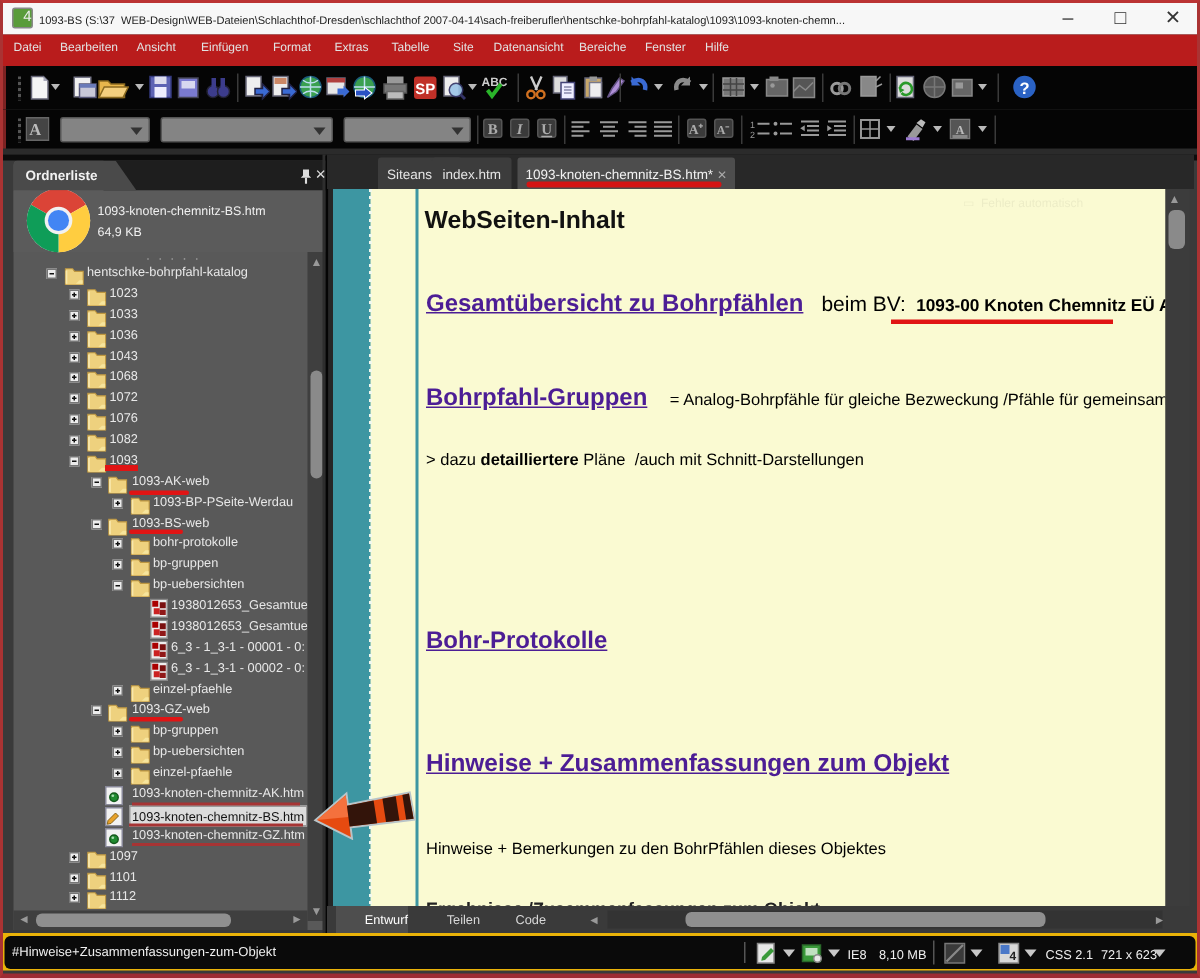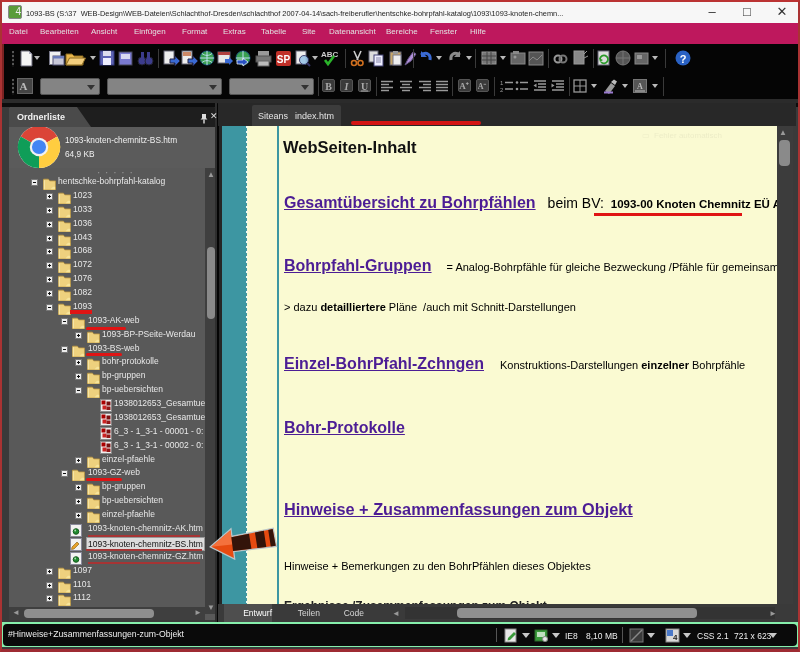--- a/index.html
+++ b/index.html
@@ -7,21 +7,21 @@
 body { font-family:"Liberation Sans", sans-serif; }
 #win { position:absolute; left:0; top:0; width:800px; height:652px; background:#3a3a3a; border-left:2px solid #a33; border-right:2px solid #a33; border-top:2px solid #b33; border-bottom:3px solid #9e2b33; }
 .abs { position:absolute; }
 
 #title { left:0; top:0; width:796px; height:21px; background:#f7f7f7; color:#1c1c1c; font-size:7.4px; }
 #title .txt { position:absolute; left:24px; top:7px; white-space:nowrap; }
 #appicon { position:absolute; left:6px; top:3px; width:14px; height:14px; background:#5a9c3a; border:1px solid #888; border-radius:2px; }
 #appicon:after{ content:"4"; position:absolute; right:0px; top:0px; font-size:10px; color:#efefef;}
 .winbtn { position:absolute; top:0px; width:14px; height:20px; color:#333; font-size:13px; text-align:center; line-height:20px;}
 
-#menu { left:0; top:21px; width:796px; height:21px; background:#be185d; color:#e2e2e2; font-size:8px; }
+#menu { left:0; top:21px; width:796px; height:21px; background:#b91c1c; color:#e2e2e2; font-size:8px; }
 #menu span { position:absolute; top:4px; white-space:nowrap; }
 
 #tb1 { left:0; top:42px; width:796px; height:29px; background:#050505; }
 #tb2 { left:0; top:71px; width:796px; height:27px; background:#050505; border-left:2px solid #7c2222;}
 #tb1 { border-left:2px solid #7c2222; }
 .ico { position:absolute; top:6px; width:17px; height:17px; }
 .sep1 { position:absolute; top:5px; width:1px; height:19px; background:#3a3a3a; }
 .dd { position:absolute; top:12px; width:0; height:0; border-left:3px solid transparent; border-right:3px solid transparent; border-top:4px solid #b9b9b9; }
 .grip { position:absolute; left:8px; top:7px; width:2px; height:16px; background:repeating-linear-gradient(#555 0 2px, #111 2px 4px); }
 .combo { position:absolute; top:5px; height:17px; background:#848484; border:1px solid #555; border-radius:2px; }
@@ -53,21 +53,21 @@
 .tw:before { left:1px; top:2px; width:3px; height:1px; }
 .twp:after { left:2px; top:1px; width:1px; height:3px; }
 .tfold { position:absolute; top:0px; width:13px; height:13px; }
 .tlabel { position:absolute; top:0.3px; }
 
 
 #edtabs { left:216px; top:101px; width:578px; height:23px; background:#282828; }
 #edmain { left:220px; top:124px; width:555px; height:478px; background:#fafad2; overflow:hidden; }
 #edvsb { left:775px; top:124px; width:16px; height:496px; background:#3c3c3c; }
 #edbottom { left:216px; top:602px; width:578px; height:18px; background:#3a3a3a; }
-#statusrow { left:0px; top:620px; width:796px; height:25px; background:#86efac; }
+#statusrow { left:0px; top:620px; width:796px; height:25px; background:#eab308; }
 #statusbar { position:absolute; left:1px; top:2px; width:794px; height:22px; background:#0a0a0a; border-radius:4px; color:#efefef; font-size:8.5px; }
 .etab { position:absolute; top:2px; height:21px; background:#3c3c3c; color:#e4e4e4; font-size:9px; text-align:center; padding-top:6px; border-radius:2px 2px 0 0; }
 .etaba { background:#4d4d4d; color:#f2f2f2; }
 .ey { position:absolute; white-space:nowrap; color:#000; }
 .lnk { color:#4c1d95; font-weight:bold; text-decoration:underline; }
 .btab { position:absolute; top:0px; height:18px; background:#3a3a3a; color:#d8d8d8; font-size:8.5px; text-align:right; padding-top:4px; }
 .btaba { background:#4e4e4e; color:#fff; }
 #arrow { z-index:9; }
 .sdd { position:absolute; top:9px; width:0; height:0; border-left:4px solid transparent; border-right:4px solid transparent; border-top:5px solid #c8c8c8; }
 </style>
@@ -654,33 +654,33 @@
       </div>
   </div>
   <div class="abs" style="left:0;top:97px;width:796px;height:4px;background:#2b2b2b;"></div>
   <div class="abs" style="left:0;top:101px;width:796px;height:4px;background:#0c0c0c;"></div>
   <div class="abs" style="left:213px;top:101px;width:2px;height:519px;background:#2e2e2e;"></div>
   <div class="abs" style="left:215px;top:102px;width:2px;height:518px;background:#050505;"></div>
   <div class="abs" style="left:217px;top:102px;width:3px;height:518px;background:#262626;"></div>
   <div class="abs" id="edtabs">
     <div class="etab" style="left:10px;width:56px;margin-left:24px;">Siteansicht</div>
     <div class="etab" style="left:70px;width:53px;">index.htm</div>
+    <div class="etab etaba" style="left:127px;width:145px;">1093-knoten-chemnitz-BS.htm* <span style="color:#aaa;font-size:8px;">✕</span></div>
     <div style="position:absolute;left:133px;top:17.5px;width:130px;height:4px;background:#d41414;border-radius:2px;"></div>
   </div>
   <div class="abs" id="edmain">
     <div style="position:absolute;left:0;top:0;width:25px;height:478px;background:#3d96a2;"></div>
     <div style="position:absolute;left:24px;top:0;width:1.5px;height:478px;background:repeating-linear-gradient(#f2f8ee 0 2px, rgba(0,0,0,0) 2px 5px);"></div>
     <div style="position:absolute;left:55px;top:0;width:2px;height:478px;background:#3d96a2;"></div>
     <div style="position:absolute;left:420px;top:5px;width:150px;height:13px;color:#9a9a80;opacity:0.14;font-size:8px;">▭ &nbsp;Fehler automatisch</div>
     <div class="ey" style="left:61px;top:12px;font-size:16.5px;font-weight:bold;color:#111;">WebSeiten-Inhalt</div>
     <div class="ey" style="left:62px;top:68px;"><a class="lnk" style="font-size:16px;">Gesamtübersicht zu Bohrpfählen</a><span style="font-size:14px;margin-left:12px;">beim BV: </span><b style="font-size:11.5px;margin-left:3px;">1093-00 Knoten Chemnitz EÜ Aug</b></div>
     <div style="position:absolute;left:372px;top:87px;width:148px;height:3px;background:#e01414;"></div>
     <div class="ey" style="left:62px;top:131px;"><a class="lnk" style="font-size:16px;">Bohrpfahl-Gruppen</a><span style="font-size:11px;margin-left:15px;">= Analog-Bohrpfähle für gleiche Bezweckung /Pfähle für gemeinsam</span></div>
     <div class="ey" style="left:62px;top:175px;font-size:11px;">&gt; dazu <b>detailliertere</b> Pläne &nbsp;/auch mit Schnitt-Darstellungen</div>
-    <div class="ey" style="left:62px;top:229px;"><a class="lnk" style="font-size:16px;">Einzel-BohrPfahl-Zchngen</a><span style="font-size:11px;margin-left:16px;">Konstruktions-Darstellungen <b>einzelner</b> Bohrpfähle</span></div>
     <div class="ey" style="left:62px;top:293px;"><a class="lnk" style="font-size:16px;">Bohr-Protokolle</a></div>
     <div class="ey" style="left:62px;top:374px;"><a class="lnk" style="font-size:16.3px;">Hinweise + Zusammenfassungen zum Objekt</a></div>
     <div class="ey" style="left:62px;top:434px;font-size:11px;">Hinweise + Bemerkungen zu den BohrPfählen dieses Objektes</div>
     <div class="ey" style="left:62px;top:473px;font-size:12px;font-weight:bold;text-decoration:underline;color:#222;">Ergebnisse /Zusammenfassungen zum Objekt</div>
   </div>
   <div class="abs" id="edvsb">
     <div style="position:absolute;left:2px;top:2px;color:#999;font-size:8px;">▲</div>
     <div style="position:absolute;left:2px;top:14px;width:11px;height:26px;background:#8a8a8a;border-radius:4px;"></div>
     <div style="position:absolute;left:1px;top:478px;width:15px;height:18px;background:#575757;"></div>
     <div style="position:absolute;left:3px;top:482px;color:#c2c2c2;font-size:8px;">▼</div>

